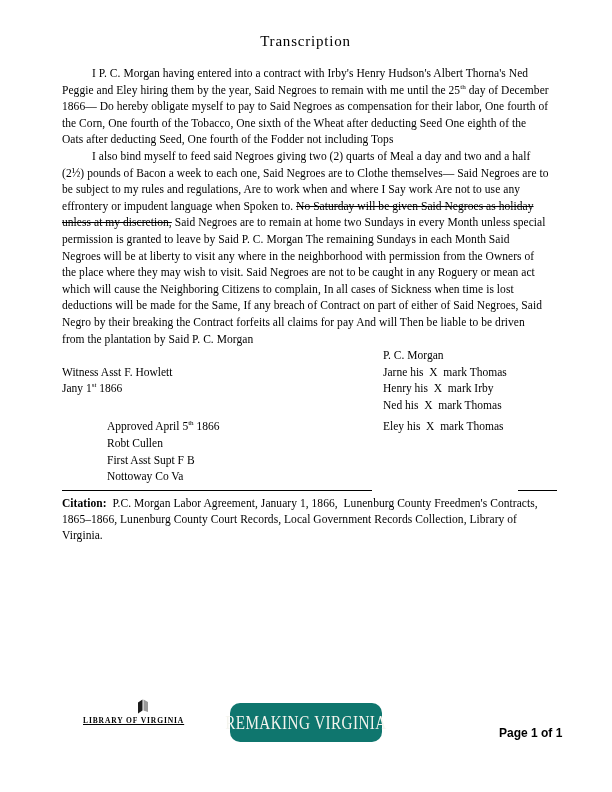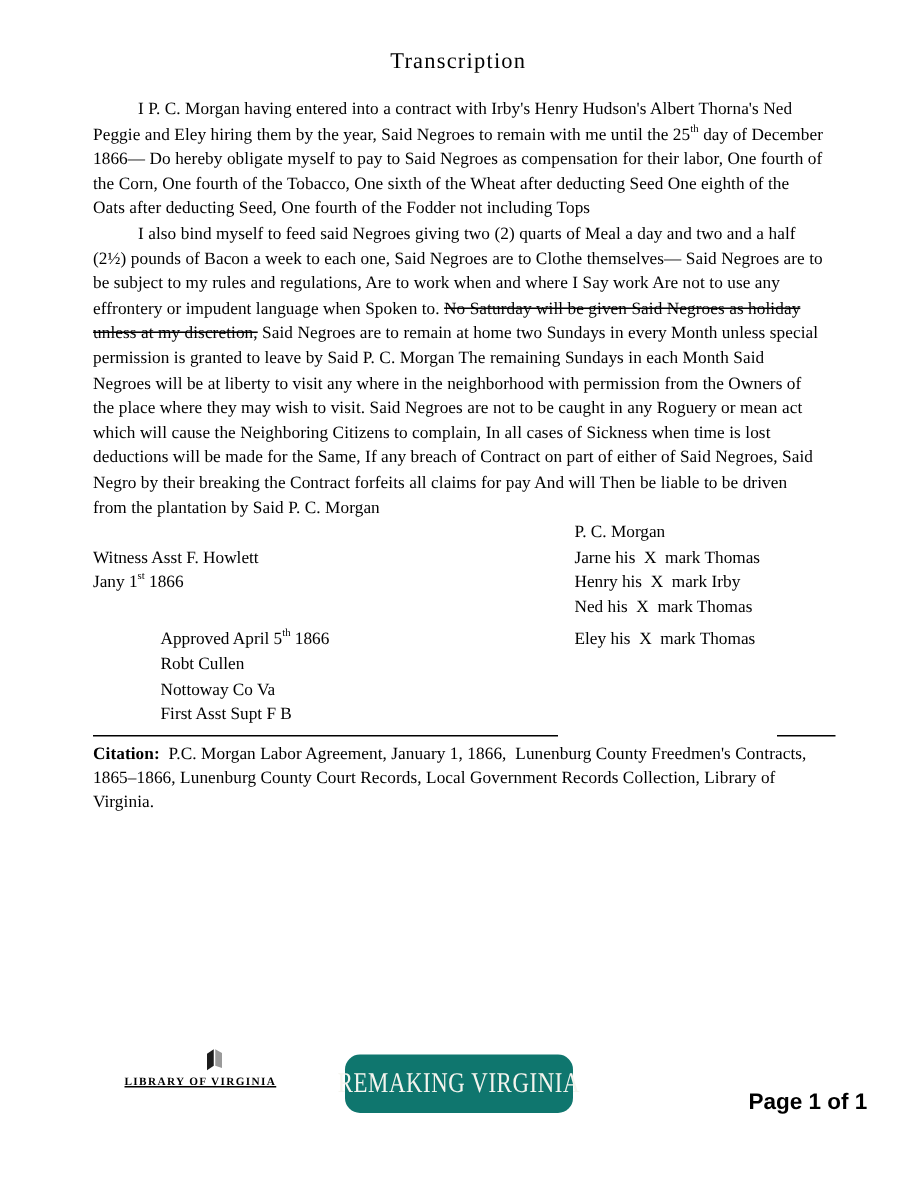--- a/index.html
+++ b/index.html
@@ -44,21 +44,21 @@
   .rv-banner {
     position:absolute; left:230px; top:703px; width:152px; height:39px;
     display:flex; align-items:center; justify-content:center;
   }
   .rv-text {
     color:#f4f4ee; font-family:"Liberation Serif", serif; font-size:19px;
     white-space:nowrap; transform:scaleX(0.8); letter-spacing:0.5px;
   }
   .page-num {
     position:absolute; left:482px; top:726px; width:100px;
-    font-family:"Liberation Sans", sans-serif; font-size:15px; font-weight:bold;padding-left:17px;
+    font-family:"Liberation Sans", sans-serif; font-size:12px; font-weight:bold;padding-left:17px;
   }
 </style>
 </head>
 <body>
 
 <div class="page">
   <div class="content">
 
     <h1 class="title">Transcription</h1>
 
@@ -85,25 +85,25 @@
         </div>
         <div class="sig-row sig-gap">
           <div class="sig-left sig-indent"><span>Approved April 5</span><sup>th</sup><span> 1866</span></div>
           <div class="sig-right"><span>Eley his  X  mark Thomas</span></div>
         </div>
         <div class="sig-row">
           <div class="sig-left sig-indent"><span>Robt Cullen</span></div>
           <div class="sig-right"><span></span></div>
         </div>
         <div class="sig-row">
-          <div class="sig-left sig-indent"><span>Nottoway Co Va</span></div>
+          <div class="sig-left sig-indent"><span>First Asst Supt F B</span></div>
           <div class="sig-right"><span></span></div>
         </div>
         <div class="sig-row">
-          <div class="sig-left sig-indent"><span>First Asst Supt F B</span></div>
+          <div class="sig-left sig-indent"><span>Nottoway Co Va</span></div>
           <div class="sig-right"><span></span></div>
         </div>
       </div>
 
     <div class="rule">
       <div class="seg seg-a"></div>
       <div class="seg seg-b"></div>
     </div>
 
     <p class="citation"><span class="cite-label">Citation:</span><span>  P.C. Morgan Labor Agreement, January 1, 1866,  Lunenburg County Freedmen's Contracts, 1865–1866, Lunenburg County Court Records, Local Government Records Collection, Library of Virginia.</span></p>

